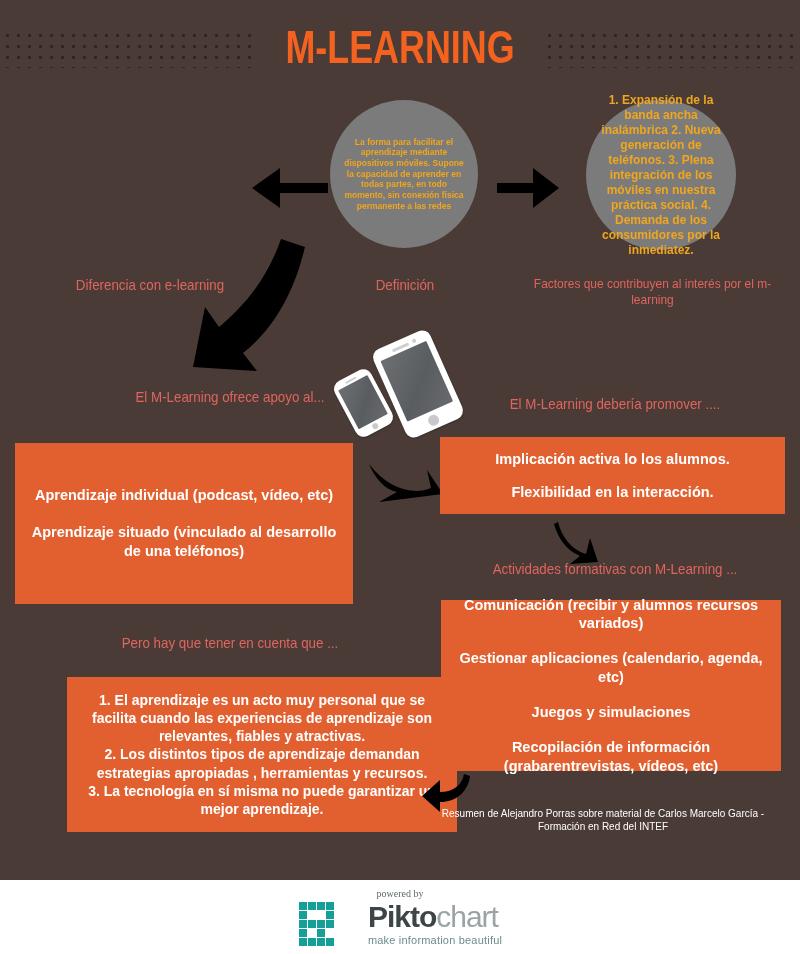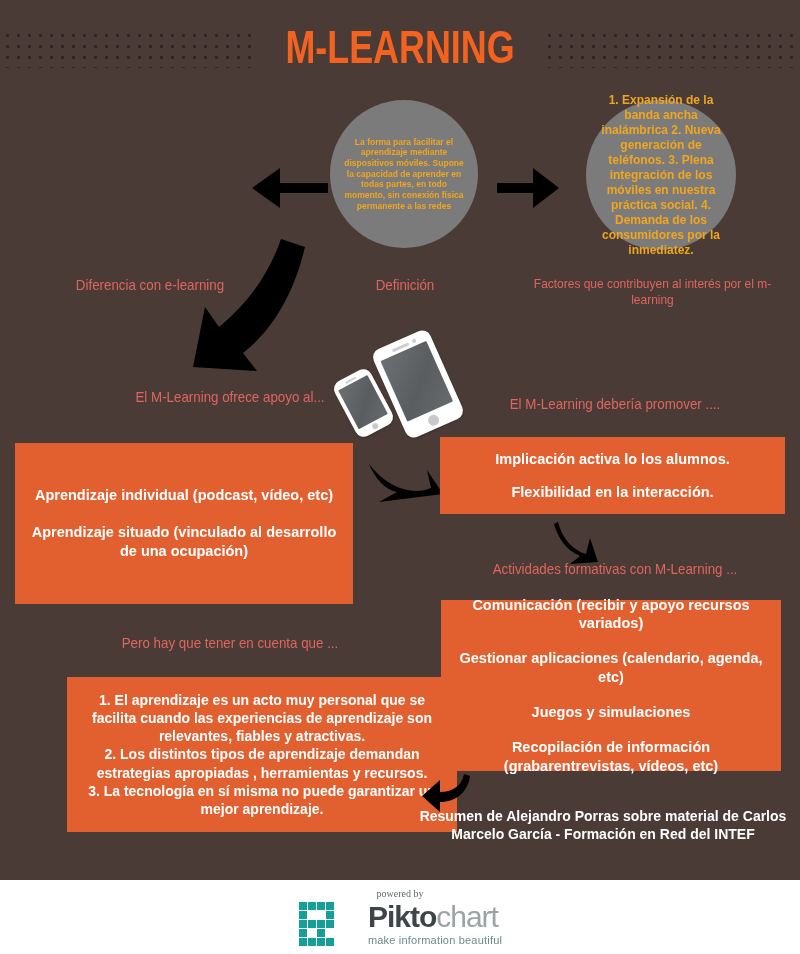--- a/index.html
+++ b/index.html
@@ -152,22 +152,22 @@
   .phone-big .home   { left:25px; top:82px; width:11px; height:11px; }
   .phone-big .spk    { left:21px; top:6px; width:18px; height:3px; }
   .phone-big .cam    { position:absolute; left:43px; top:5px; width:4px; height:4px; border-radius:50%; background:#cfcfcf; }
 
   
   .credit {
     position:absolute;
     left:418px; top:808px; width:370px;
     color:#ffffff;
     font-family:"Liberation Sans Narrow","Liberation Sans", sans-serif;
-    font-size:14px;
-    font-weight:bold;
+    font-size:10px;
+    font-weight:normal;
     text-align:center;
     line-height:1.25;
   }
 
   
   .footer {
     position:absolute;
     left:0; bottom:0; width:800px; height:74px;
     background:#ffffff;
     display:flex;
@@ -237,40 +237,40 @@
       <div class="spk"></div>
         <div class="cam"></div>
         <div class="screen"></div>
         <div class="home"></div>
     </div>
   </div>
 
   <div class="cap cap-offer">El M-Learning ofrece apoyo al...</div>
   <div class="box box-offer">
     <p>Aprendizaje individual (podcast, vídeo, etc)</p>
-    <p>Aprendizaje situado (vinculado al desarrollo de una ocupación)</p>
+    <p>Aprendizaje situado (vinculado al desarrollo de una teléfonos)</p>
   </div>
 
   <svg class="arrow" style="left:365px; top:458px;" width="80" height="50" viewBox="0 0 80 50">
     <path d="M4 6 C22 30, 48 38, 66 30 L62 12 L78 36 L14 44 L32 34 C20 32, 10 20, 4 6 Z" fill="#000000"></path>
   </svg>
 
   <div class="cap cap-prom">El M-Learning debería promover ....</div>
   <div class="box box-prom">
     <p>Implicación activa lo los alumnos.</p>
     <p>Flexibilidad en la interacción.</p>
   </div>
 
   <svg class="arrow" style="left:552px; top:520px;" width="48" height="46" viewBox="0 0 48 46">
     <path d="M6 2 C10 18, 20 30, 34 34 L38 18 L46 42 L18 44 L28 36 C14 30, 6 18, 2 4 Z" fill="#000000"></path>
   </svg>
 
   <div class="cap cap-act">Actividades formativas con M-Learning ...</div>
   <div class="box box-act">
-    <p>Comunicación (recibir y apoyo recursos variados)</p>
+    <p>Comunicación (recibir y alumnos recursos variados)</p>
     <p>Gestionar aplicaciones (calendario, agenda, etc)</p>
     <p>Juegos y simulaciones</p>
     <p>Recopilación de información (grabarentrevistas, vídeos, etc)</p>
   </div>
 
   <div class="cap cap-pero">Pero hay que tener en cuenta que ...</div>
   <div class="box box-pero">
     <p>1. El aprendizaje es un acto muy personal que se facilita cuando las experiencias de aprendizaje son relevantes, fiables y atractivas.</p>
     <p>2. Los distintos tipos de aprendizaje demandan estrategias apropiadas , herramientas y recursos.</p>
     <p>3. La tecnología en sí misma no puede garantizar un mejor aprendizaje.</p>

